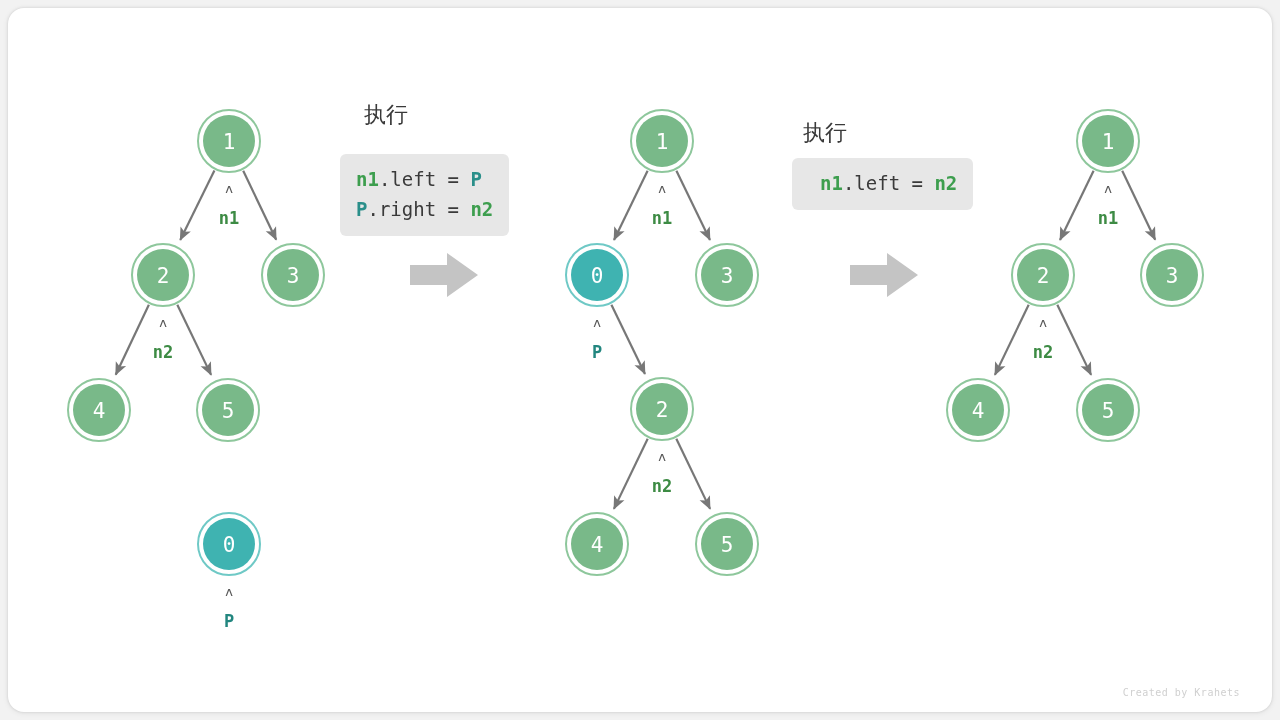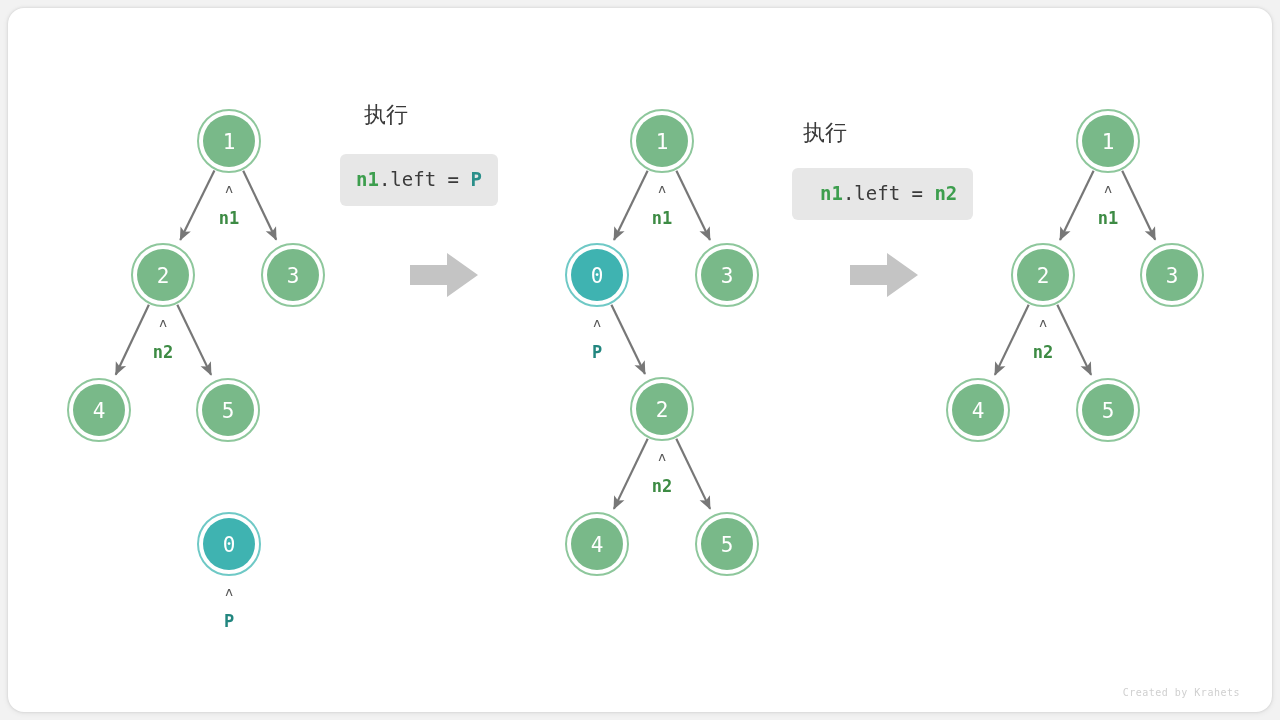--- a/index.html
+++ b/index.html
@@ -224,19 +224,19 @@
             <circle cx="1108" cy="410" r="26" fill="#79b989"></circle>
             <text x="1108" y="411" class="node-val">5</text>
           </g>
           <path d="M850,265 L887,265 L887,253 L918,275 L887,297 L887,285 L850,285 Z" fill="#c4c4c4"></path>
         </g>
       </g>
   </svg>
 
   <div id="overlay-layer">
       <div class="exec-label" style="left: 364px; top: 100px;">执行</div>
-      <div class="code-box" style="left: 340px; top: 140px; margin-top: 14px;"><span class="code-line"><span class="tok-var">n1</span><span class="tok-plain">.left = </span><span class="tok-ptr">P</span></span></div>
+      <div class="code-box" style="left: 340px; top: 140px; margin-top: 14px;"><span class="code-line"><span class="tok-var">n1</span><span class="tok-plain">.left = </span><span class="tok-ptr">P</span></span><span class="code-line"><span class="tok-ptr">P</span><span class="tok-plain">.right = </span><span class="tok-var">n2</span></span></div>
       <div class="exec-label" style="left: 803px; top: 118px;">执行</div>
-      <div class="code-box" style="left: 792px; top: 168px; padding-left: 28px;"><span class="code-line"><span class="tok-var">n1</span><span class="tok-plain">.left = </span><span class="tok-var">n2</span></span></div>
+      <div class="code-box" style="left: 792px; top: 158px; padding-left: 28px;"><span class="code-line"><span class="tok-var">n1</span><span class="tok-plain">.left = </span><span class="tok-var">n2</span></span></div>
     </div>
 
   <div class="footer-credit">Created by Krahets</div>
 </div>
 
 </body></html>

